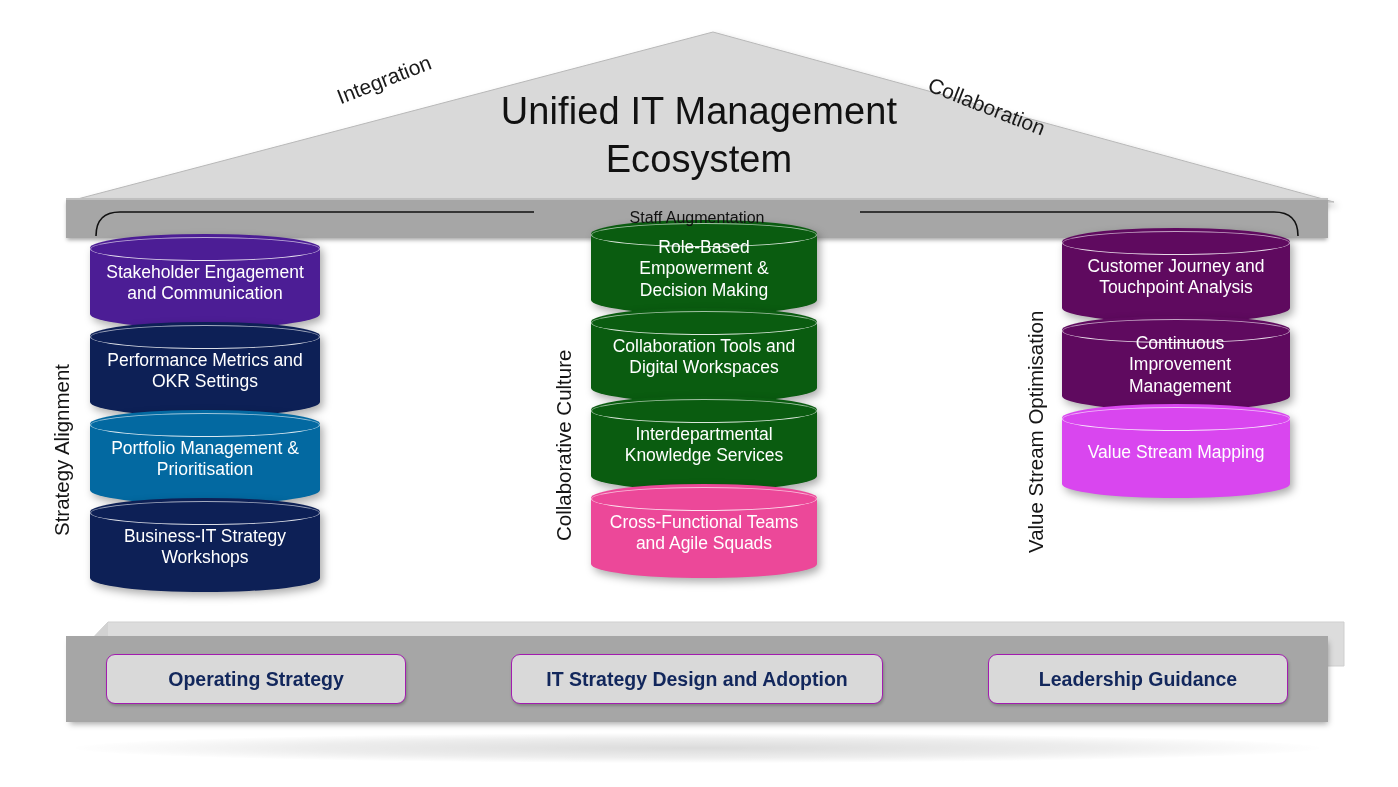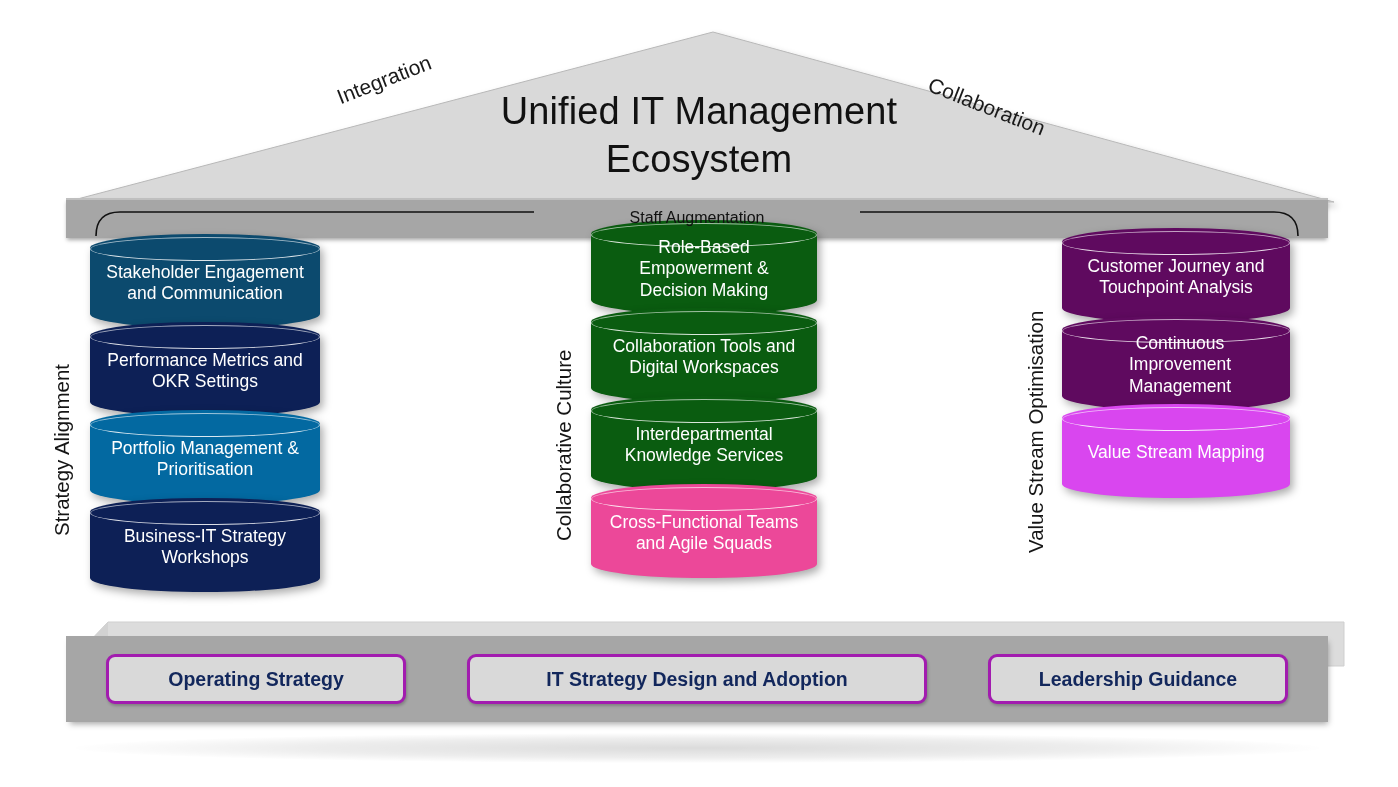--- a/index.html
+++ b/index.html
@@ -50,33 +50,33 @@
     background:#a6a6a6;
     box-shadow: 2px 4px 6px -2px rgba(0,0,0,.35);
   }
   .base-inner {
     position:absolute; left:0; top:0; width:100%; height:100%;
     display:flex; align-items:center; justify-content:space-between;
     padding:0 40px;
   }
   .found-box {
     background:#d9d9d9;
-    border:3px solid #a21caf;
+    border:1px solid #a21caf;
     border-radius:9px;
     height:50px;
     display:flex; align-items:center; justify-content:center;
     padding:0 26px;
     color:#12275c;
     font-weight:bold;
     font-size:19.5px;
     box-shadow: 1px 2px 3px rgba(0,0,0,.22);
     white-space:nowrap;
   }
   .found-box.w1 { width:300px; }
-  .found-box.w2 { width:460px; }
+  .found-box.w2 { width:372px; }
   .found-box.w3 { width:300px; }
 
   
   .ground-shadow {
     position:absolute; left:75px; top:733px; width:1245px; height:30px;
     background:radial-gradient(ellipse at 50% 50%, rgba(0,0,0,.14) 0%, rgba(0,0,0,.07) 45%, rgba(0,0,0,0) 72%);
     border-radius:50%;
   }
 
   
@@ -135,21 +135,21 @@
     <div class="lintel-label">Staff Augmentation</div>
   </div>
 
   <svg class="platform-svg" viewBox="0 0 1290 110">
     <polygon points="6,106 48,62 1284,62 1284,106" fill="#dcdcdc" stroke="#cfcfcf" stroke-width="1"></polygon>
     <polygon points="6,106 48,62 48,106" fill="#d2d2d2" stroke="none"></polygon>
   </svg>
 
   <div class="pillar" style="left:90px; top:234px; width:230px;">
     <div class="pillar-col">
-      <div class="cyl" style="background:#0c4a6e; height:94px;">
+      <div class="cyl" style="background:#4c1d95; height:94px;">
         <span class="cyl-cap"></span>
         <span class="cyl-txt">Stakeholder Engagement and Communication</span>
       </div>
       <div class="cyl" style="background:#0d2056; height:94px; margin-top:-6px;">
         <span class="cyl-cap"></span>
         <span class="cyl-txt">Performance Metrics and OKR Settings</span>
       </div>
       <div class="cyl" style="background:#0369a1; height:94px; margin-top:-6px;">
         <span class="cyl-cap"></span>
         <span class="cyl-txt">Portfolio Management &amp; Prioritisation</span>

